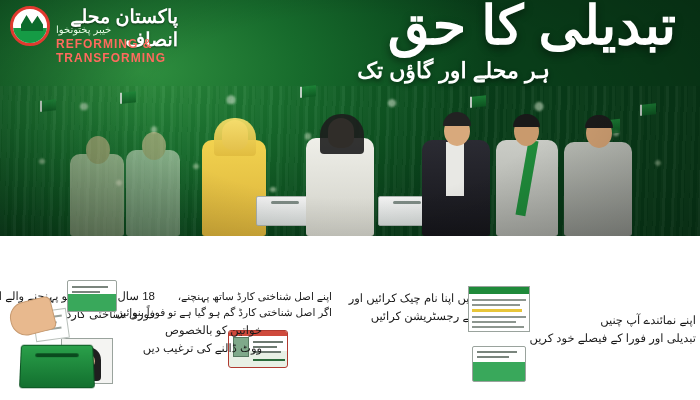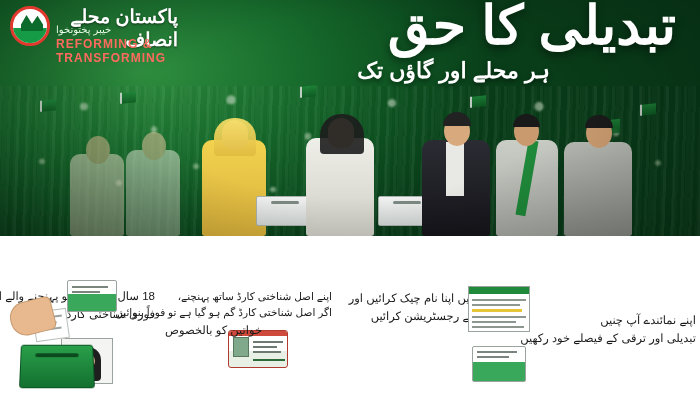--- a/index.html
+++ b/index.html
@@ -352,21 +352,21 @@
 
   <div class="white-strip"></div>
 
   <div class="bottom">
 
 
     <div class="cols">
 
       <div class="col c1" style="padding-top:30px;">
         <div class="line">اپنے نمائندے آپ چنیں</div>
-        <div class="line">تبدیلی اور ترقی کے فیصلے خود رکھیں</div>
+        <div class="line">تبدیلی اور فورا کے فیصلے خود کریں</div>
       </div>
 
       <div class="col c2">
         <div class="voterlist" style="right:2px; top:4px;">
           <div class="hdr"></div>
           <div class="row" style="top:12px; width:54px;"></div>
           <div class="row" style="top:17px; width:48px;"></div>
           <div class="yel" style="top:22px; width:50px;"></div>
           <div class="row" style="top:29px; width:54px;"></div>
           <div class="row" style="top:34px; width:44px;"></div>
@@ -408,20 +408,21 @@
         </div>
         <div class="womanslip" style="right:44px; top:56px;">
           <div class="fig"></div>
           <div class="fc"></div>
         </div>
       </div>
 
       <div class="col" style="right:698px; width:0;"></div>
       <div style="position:absolute; left:112px; top:6px; width:150px; text-align:right; direction:rtl;">
         <div class="line" style="padding-top:34px;">خواتین کو بالخصوص</div>
+        <div class="line">ووٹ ڈالنے کی ترغیب دیں</div>
       </div>
 
       <div class="hand-box">
         <div class="hand-ballotbox">
           <div class="box-label"></div>
         </div>
         <div class="hand-paper">
           <div class="t" style="top:5px; width:24px;"></div>
           <div class="t" style="top:11px; width:18px;"></div>
           <div class="t" style="top:17px; width:22px;"></div>

